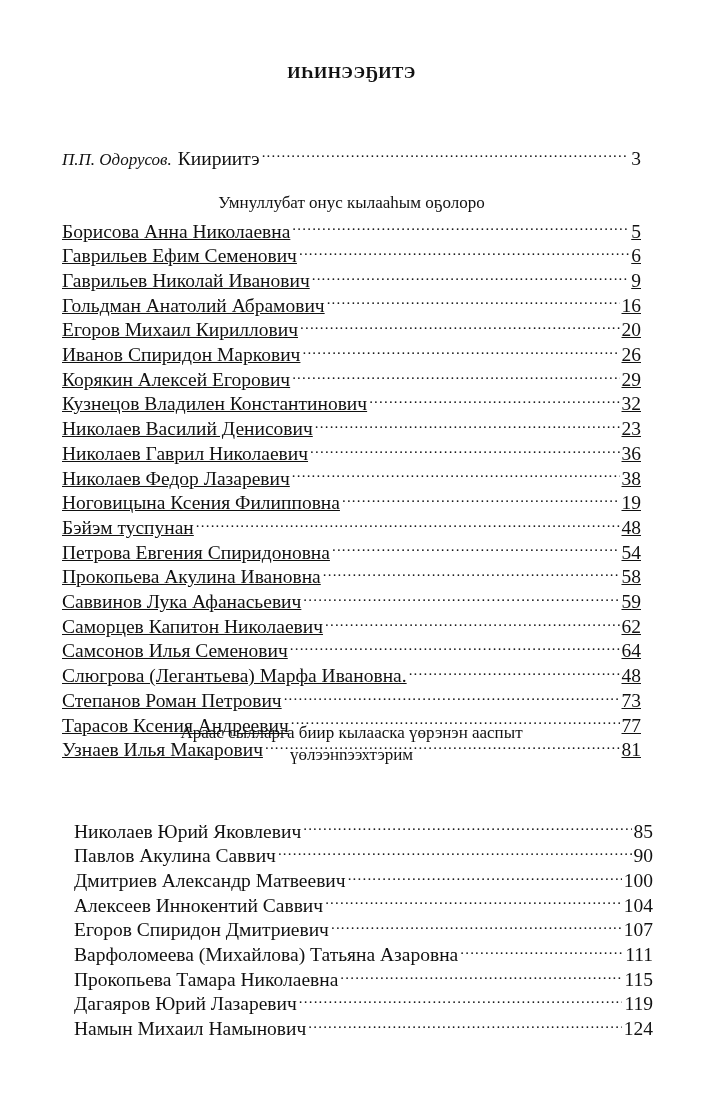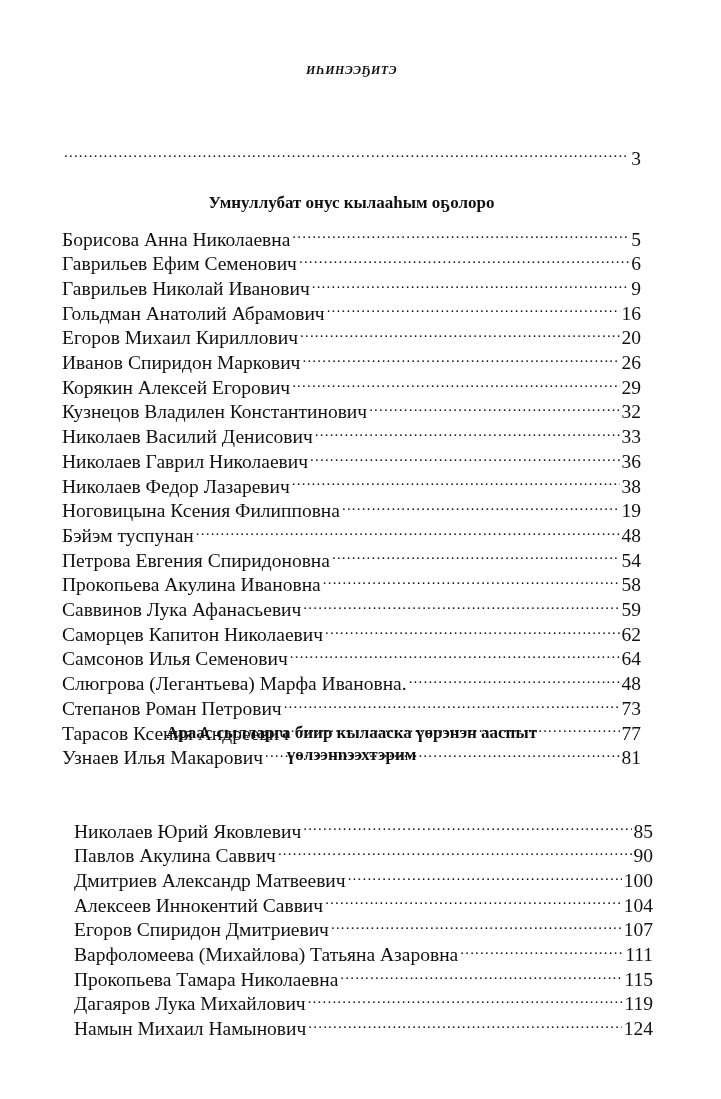--- a/index.html
+++ b/index.html
@@ -21,23 +21,22 @@
       top: 0;
       width: 579px;
     }
     .title {
       position: absolute;
       top: 63px;
       left: 0;
       width: 579px;
       text-align: center;
       font-weight: bold;
-      font-size: 12px;
+      font-size: 17px;
       letter-spacing: 0.5px;
-      font-style: italic;
     }
     .toc-line {
       display: flex;
       align-items: baseline;
       font-size: 19.5px;
       line-height: 23.2px;
       white-space: nowrap;
     }
     .toc-line .label {
       flex: 0 0 auto;
@@ -67,35 +66,36 @@
       left: 0;
       width: 579px;
     }
     .intro .author {
       font-style: italic;
       font-size: 17px;
       margin-right: 6px;
     }
     .section-heading {
       text-align: center;
-      font-weight: bold;
+      font-weight: normal;
       font-size: 17px;
       line-height: 22px;
       width: 579px;
     }
     .sec1-heading {
       position: absolute;
       top: 192px;
       left: 0;
     }
     .sec1-list {
       position: absolute;
-      top: 226px;
-      left: 0;
-      width: 579px;
+      top: 218px;
+      left: 0;
+      width: 579px;
+      text-decoration: underline;
     }
     .sec2-heading {
       position: absolute;
       top: 722px;
       left: 0;
     }
     .sec2-list {
       position: absolute;
       top: 818px;
       left: 0;
@@ -104,20 +104,23 @@
     }
   </style>
 </head>
 <body>
 
 <div class="page">
 
   <div class="title">ИҺИНЭЭҔИТЭ</div>
 
   <div class="intro toc-line">
+    <span class="label">
+      <span class="author">П.П. Одорусов.</span><span>Киириитэ</span>
+    </span>
     <span class="leader"></span>
     <span class="page-num">3</span>
   </div>
 
   <div class="section-heading sec1-heading">Умнуллубат онус кылааһым оҕолоро</div>
 
   <div class="sec1-list">
     <div class="toc-line">
         <span class="label">Борисова Анна Николаевна</span>
         <span class="leader"></span>
@@ -154,21 +157,21 @@
         <span class="page-num">29</span>
       </div>
     <div class="toc-line">
         <span class="label">Кузнецов Владилен Константинович</span>
         <span class="leader"></span>
         <span class="page-num">32</span>
       </div>
     <div class="toc-line">
         <span class="label">Николаев Василий Денисович</span>
         <span class="leader"></span>
-        <span class="page-num">33</span>
+        <span class="page-num">23</span>
       </div>
     <div class="toc-line">
         <span class="label">Николаев Гаврил Николаевич</span>
         <span class="leader"></span>
         <span class="page-num">36</span>
       </div>
     <div class="toc-line">
         <span class="label">Николаев Федор Лазаревич</span>
         <span class="leader"></span>
         <span class="page-num">38</span>
@@ -265,21 +268,21 @@
         <span class="label">Варфоломеева (Михайлова) Татьяна Азаровна</span>
         <span class="leader"></span>
         <span class="page-num">111</span>
       </div>
     <div class="toc-line">
         <span class="label">Прокопьева Тамара Николаевна</span>
         <span class="leader"></span>
         <span class="page-num">115</span>
       </div>
     <div class="toc-line">
-        <span class="label">Дагаяров Лука Михайлович</span>
+        <span class="label">Дагаяров Юрий Лазаревич</span>
         <span class="leader"></span>
         <span class="page-num">119</span>
       </div>
     <div class="toc-line">
         <span class="label">Намын Михаил Намынович</span>
         <span class="leader"></span>
         <span class="page-num">124</span>
       </div>
   </div>
 

